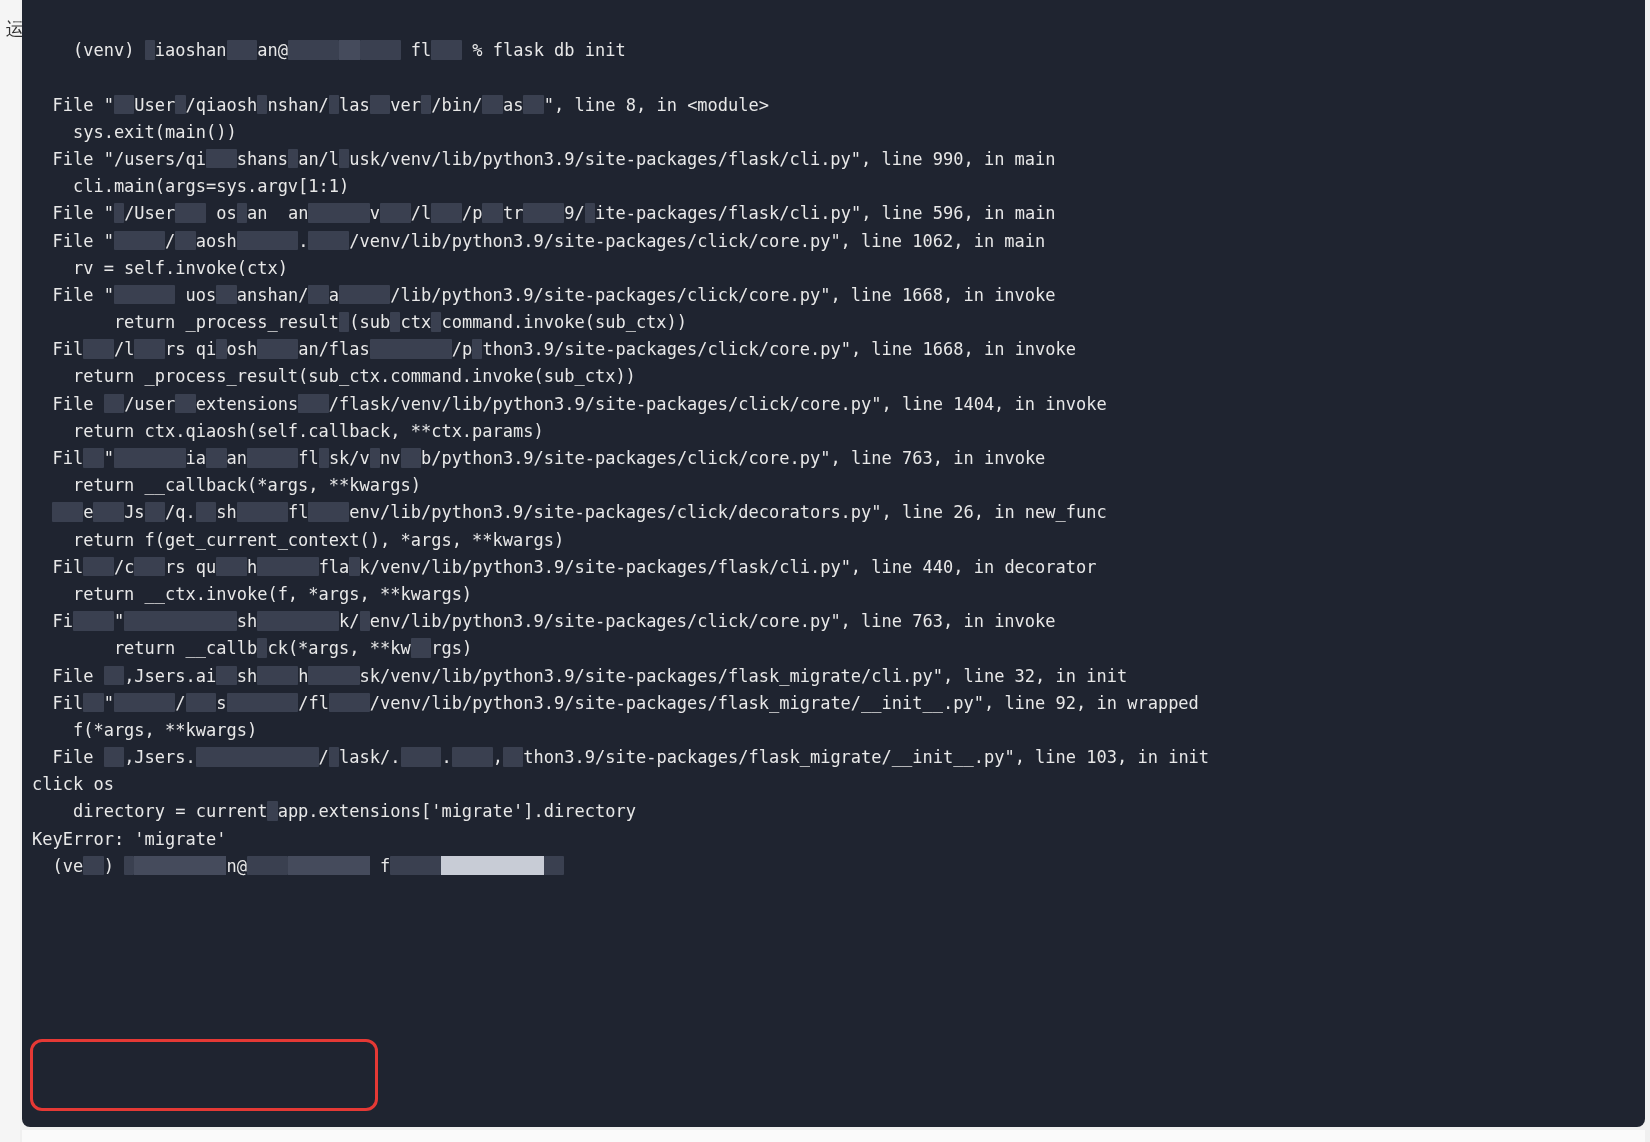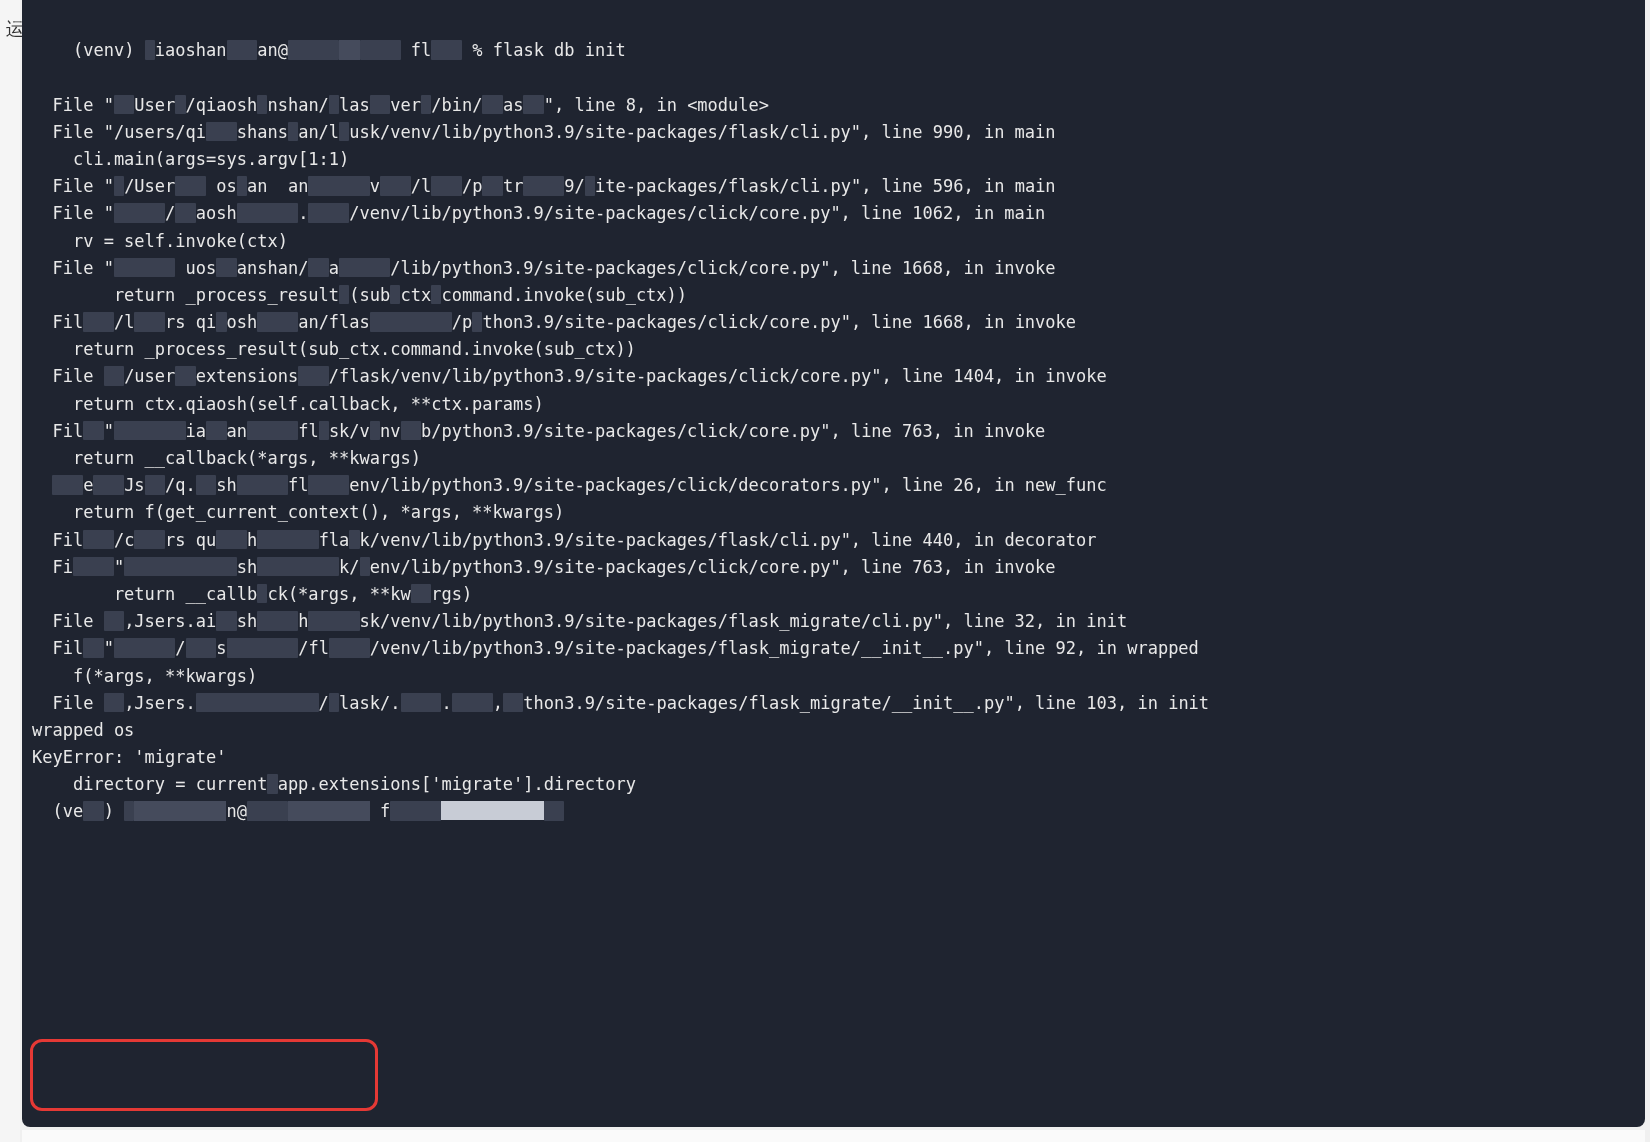--- a/index.html
+++ b/index.html
@@ -101,20 +101,21 @@
 </div>
 
 <div class="terminal">
 
   <div class="line">
     <span>(venv)</span> <span class="redact" style="width:1ch"></span><span>iaoshan</span><span class="redact" style="width:3ch"></span><span>an@</span><span class="redact" style="width:5ch"></span><span class="redact-light" style="width:2ch"></span><span class="redact" style="width:4ch"></span> <span>fl</span><span class="redact" style="width:3ch"></span> <span>%</span> <span>flask db init</span>
   </div>
 
 
   <div class="line indent-1"><span>File "</span><span class="redact" style="width:2ch"></span><span>User</span><span class="redact" style="width:1ch"></span><span>/qiaosh</span><span class="redact" style="width:1ch"></span><span>nshan/</span><span class="redact" style="width:1ch"></span><span>las</span><span class="redact" style="width:2ch"></span><span>ver</span><span class="redact" style="width:1ch"></span><span>/bin/</span><span class="redact" style="width:2ch"></span><span>as</span><span class="redact" style="width:2ch"></span><span>", line 8, in &lt;module&gt;</span></div>
+  <div class="line indent-2">sys.exit(main())</div>
 
   <div class="line indent-1"><span>File "/</span><span>users/qi</span><span class="redact" style="width:3ch"></span><span>shans</span><span class="redact" style="width:1ch"></span><span>an/l</span><span class="redact" style="width:1ch"></span><span>usk/venv/lib/python3.9/site-packages/flask/cli.py</span><span>", line 990, in main</span></div>
   <div class="line indent-2">cli.main(args=sys.argv[1:1)</div>
 
   <div class="line indent-1"><span>File "</span><span class="redact" style="width:1ch"></span><span>/User</span><span class="redact" style="width:3ch"></span><span> os</span><span class="redact" style="width:1ch"></span><span>an  an</span><span class="redact" style="width:6ch"></span><span>v</span><span class="redact" style="width:3ch"></span><span>/l</span><span class="redact" style="width:3ch"></span><span>/p</span><span class="redact" style="width:2ch"></span><span>tr</span><span class="redact" style="width:4ch"></span><span>9/</span><span class="redact" style="width:1ch"></span><span>ite-packages/flask/cli.py</span><span>", line 596, in main</span></div>
 
   <div class="line indent-1"><span>File "</span><span class="redact" style="width:5ch"></span><span>/</span><span class="redact" style="width:2ch"></span><span>aosh</span><span class="redact" style="width:6ch"></span><span>.</span><span class="redact" style="width:4ch"></span><span>/venv/lib/python3.9/site-packages/click/core.py</span><span>", line 1062, in main</span></div>
   <div class="line indent-2">rv = self.invoke(ctx)</div>
 
   <div class="line indent-1"><span>File "</span><span class="redact" style="width:6ch"></span><span> uos</span><span class="redact" style="width:2ch"></span><span>anshan/</span><span class="redact" style="width:2ch"></span><span>a</span><span class="redact" style="width:5ch"></span><span>/lib/python3.9/site-packages/click/core.py</span><span>", line 1668, in invoke</span></div>
@@ -126,32 +127,33 @@
   <div class="line indent-1"><span>File </span><span class="redact" style="width:2ch"></span><span>/user</span><span class="redact" style="width:2ch"></span><span>extensions</span><span class="redact" style="width:3ch"></span><span>/flask/venv/lib/python3.9/site-packages/click/core.py</span><span>", line 1404, in invoke</span></div>
   <div class="line indent-2">return ctx.qiaosh(self.callback, **ctx.params)</div>
 
   <div class="line indent-1"><span>Fil</span><span class="redact" style="width:2ch"></span><span>"</span><span class="redact" style="width:7ch"></span><span>ia</span><span class="redact" style="width:2ch"></span><span>an</span><span class="redact" style="width:5ch"></span><span>fl</span><span class="redact" style="width:1ch"></span><span>sk/v</span><span class="redact" style="width:1ch"></span><span>nv</span><span class="redact" style="width:2ch"></span><span>b/python3.9/site-packages/click/core.py</span><span>", line 763, in invoke</span></div>
   <div class="line indent-2">return __callback(*args, **kwargs)</div>
 
   <div class="line indent-1"><span class="redact" style="width:3ch"></span><span>e</span><span class="redact" style="width:3ch"></span><span>Js</span><span class="redact" style="width:2ch"></span><span>/q.</span><span class="redact" style="width:2ch"></span><span>sh</span><span class="redact" style="width:5ch"></span><span>fl</span><span class="redact" style="width:4ch"></span><span>env/lib/python3.9/site-packages/click/decorators.py</span><span>", line 26, in new_func</span></div>
   <div class="line indent-2">return f(get_current_context(), *args, **kwargs)</div>
 
   <div class="line indent-1"><span>Fil</span><span class="redact" style="width:3ch"></span><span>/c</span><span class="redact" style="width:3ch"></span><span>rs qu</span><span class="redact" style="width:3ch"></span><span>h</span><span class="redact" style="width:6ch"></span><span>fla</span><span class="redact" style="width:1ch"></span><span>k/venv/lib/python3.9/site-packages/flask/cli.py</span><span>", line 440, in decorator</span></div>
+  <div class="line indent-2">return __ctx.invoke(f, *args, **kwargs)</div>
 
   <div class="line indent-1"><span>Fi</span><span class="redact" style="width:4ch"></span><span>"</span><span class="redact" style="width:11ch"></span><span>sh</span><span class="redact" style="width:8ch"></span><span>k/</span><span class="redact" style="width:1ch"></span><span>env/lib/python3.9/site-packages/click/core.py</span><span>", line 763, in invoke</span></div>
   <div class="line indent-2">    return __callb<span class="redact" style="width:1ch"></span>ck(*args, **kw<span class="redact" style="width:2ch"></span>rgs)</div>
 
   <div class="line indent-1"><span>File </span><span class="redact" style="width:2ch"></span><span>,Jsers.ai</span><span class="redact" style="width:2ch"></span><span>sh</span><span class="redact" style="width:4ch"></span><span>h</span><span class="redact" style="width:5ch"></span><span>sk/venv/lib/python3.9/site-packages/flask_migrate/cli.py</span><span>", line 32, in init</span></div>
 
   <div class="line indent-1"><span>Fil</span><span class="redact" style="width:2ch"></span><span>"</span><span class="redact" style="width:6ch"></span><span>/</span><span class="redact" style="width:3ch"></span><span>s</span><span class="redact" style="width:7ch"></span><span>/fl</span><span class="redact" style="width:4ch"></span><span>/venv/lib/python3.9/site-packages/flask_migrate/__init__.py</span><span>", line 92, in wrapped</span></div>
   <div class="line indent-2">f(*args, **kwargs)</div>
 
   <div class="line indent-1"><span>File </span><span class="redact" style="width:2ch"></span><span>,Jsers.</span><span class="redact" style="width:12ch"></span><span>/</span><span class="redact" style="width:1ch"></span><span>lask/.</span><span class="redact" style="width:4ch"></span><span>.</span><span class="redact" style="width:4ch"></span><span>,</span><span class="redact" style="width:2ch"></span><span>thon3.9/site-packages/flask_migrate/__init__.py</span><span>", line 103, in init</span></div>
 
-  <div class="line">wrapped os</div>
+  <div class="line">click os</div>
+  <div class="line indent-2">directory = current<span class="redact" style="width:1ch"></span>app.extensions['migrate'].directory</div>
   <div class="line">KeyError: 'migrate'</div>
-  <div class="line indent-2">directory = current<span class="redact" style="width:1ch"></span>app.extensions['migrate'].directory</div>
   <div class="line">  (ve<span class="redact" style="width:2ch"></span>) <span class="redact" style="width:1ch"></span><span class="redact-light" style="width:9ch"></span><span>n@</span><span class="redact" style="width:4ch"></span><span class="redact-light" style="width:8ch"></span> <span>f</span><span class="redact" style="width:5ch"></span><span class="redact-white" style="width:10ch"></span><span class="redact" style="width:2ch"></span></div>
 
   <div class="highlight-box"></div>
 </div>
 
 <div class="bottom-scroll"></div>
 
 </body></html>

